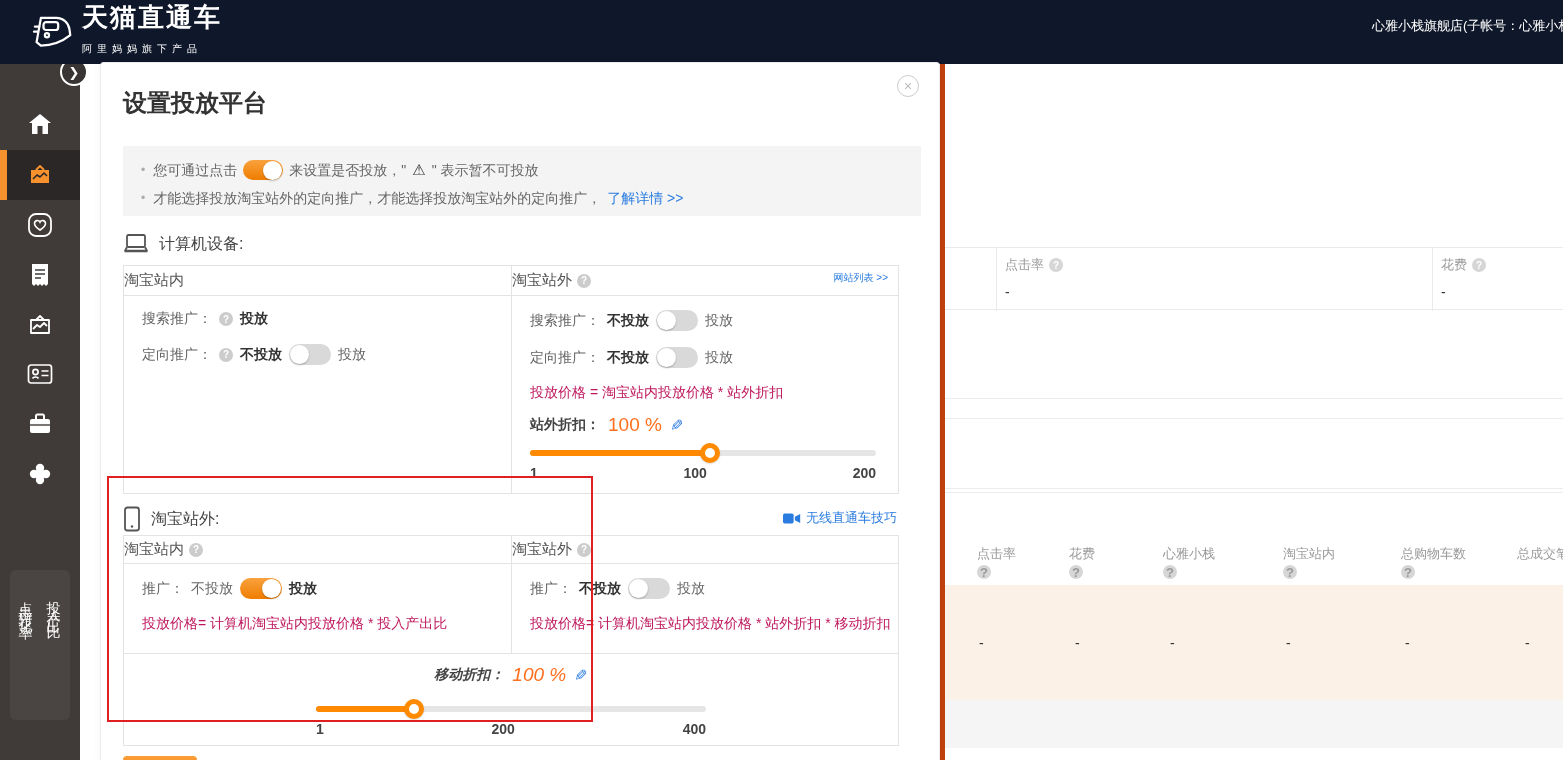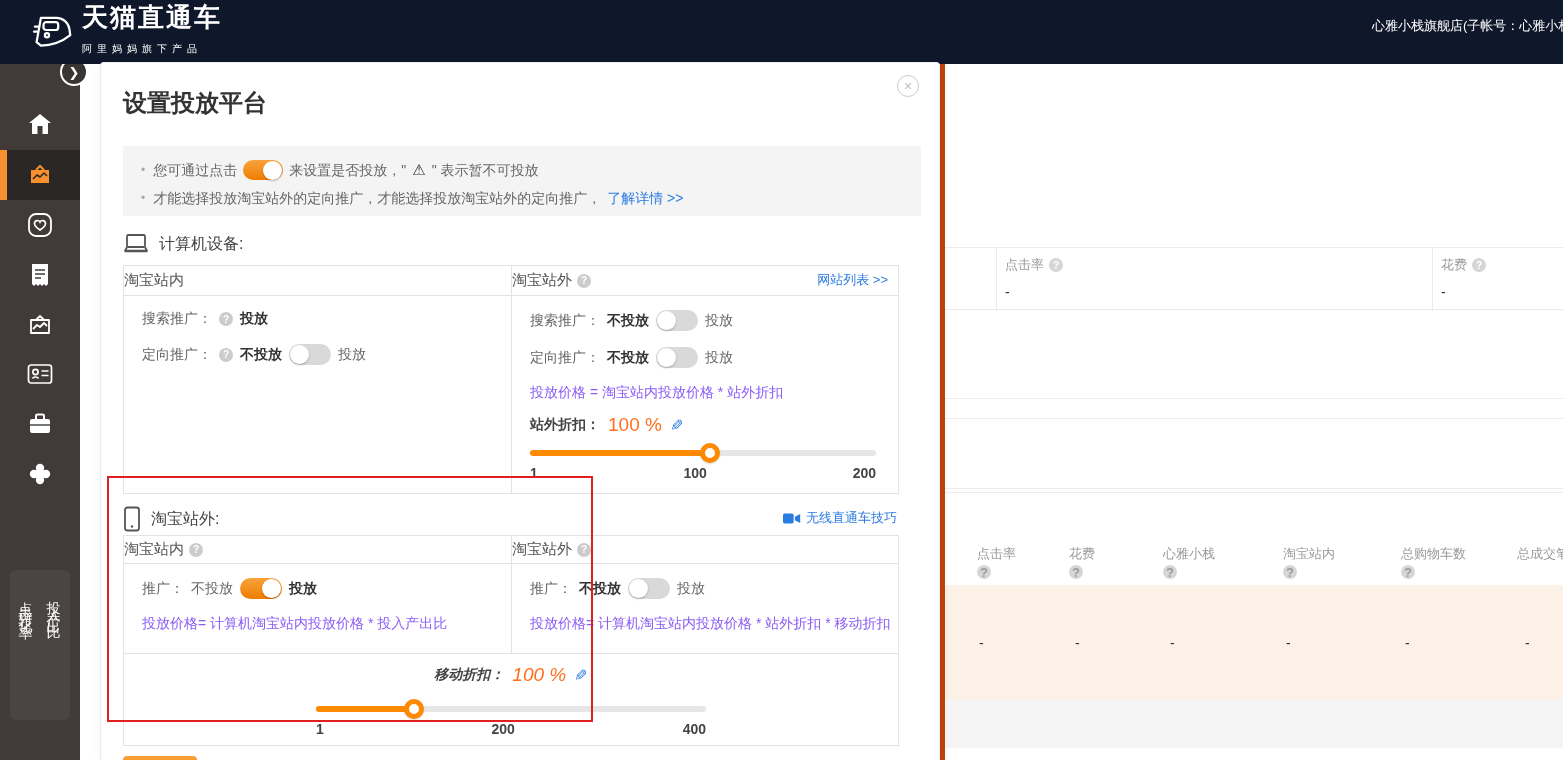--- a/index.html
+++ b/index.html
@@ -62,28 +62,28 @@
   .sec-head{ position:absolute; left:22px; display:flex; align-items:center; gap:10px; font-size:16px; color:#444; }
   .sec1{ top:170px; } .sec2{ top:443px; }
   .tips-link{ position:absolute; right:42px; top:446px; display:flex; align-items:center; gap:5px; font-size:13px;}
 
   .ptable{ position:absolute; left:22px; width:776px; border:1px solid #e3e3e3; }
   .t1{ top:202px; } .t2{ top:472px; }
   .thead{ position:relative; display:flex; height:30px; border-bottom:1px solid #e3e3e3; }
   .t2 .thead{ height:28px; }
   .thead .hcell{ width:50%; display:flex; align-items:center; justify-content:flex-start; gap:5px; color:#555; font-size:15px;}
   .thead .hcell + .hcell{ border-left:1px solid #e3e3e3; }
-  .weblist{ position:absolute; right:10px; top:5px; font-size:13px;}
+  .weblist{ position:absolute; right:10px; top:5px; font-size:10px;}
   .tbody{ display:flex; }
   .t1 .tbody{ min-height:197px; } .t2 .tbody{ min-height:84px; }
   .bcell{ width:50%; padding:14px 16px 8px 18px; }
   .bcell + .bcell{ border-left:1px solid #e3e3e3; }
   .frow{ display:flex; align-items:center; gap:7px; color:#666; margin-bottom:16px; white-space:nowrap;}
   .bold{ font-weight:bold; color:#333; }
-  .formula{ color:#8b5cf6; margin-bottom:12px; white-space:nowrap;}
+  .formula{ color:#be185d; margin-bottom:12px; white-space:nowrap;}
   .disc-line{ display:flex; align-items:center; gap:8px; margin-bottom:6px;}
   .disc-label{ font-weight:bold; color:#444; }
   .disc-value{ color:#ff6f1e; font-size:19px; }
   .edit-icon{ color:#2b7ce0; font-size:16px; cursor:pointer; transform:scaleX(-1); display:inline-block;}
 
   .tfoot{ border-top:1px solid #e3e3e3; padding:10px 0 8px 0; }
   .center-line{ display:flex; justify-content:center;font-style:italic; }
 
   .toggle{ position:relative; display:inline-block; width:42px; height:21px; border-radius:11px; background:#d9d9d9; cursor:pointer; flex:0 0 auto;}
   .toggle .knob{ position:absolute; top:1px; left:1px; width:19px; height:19px; border-radius:50%; background:#fff; box-shadow:0 1px 2px rgba(0,0,0,.25);}

